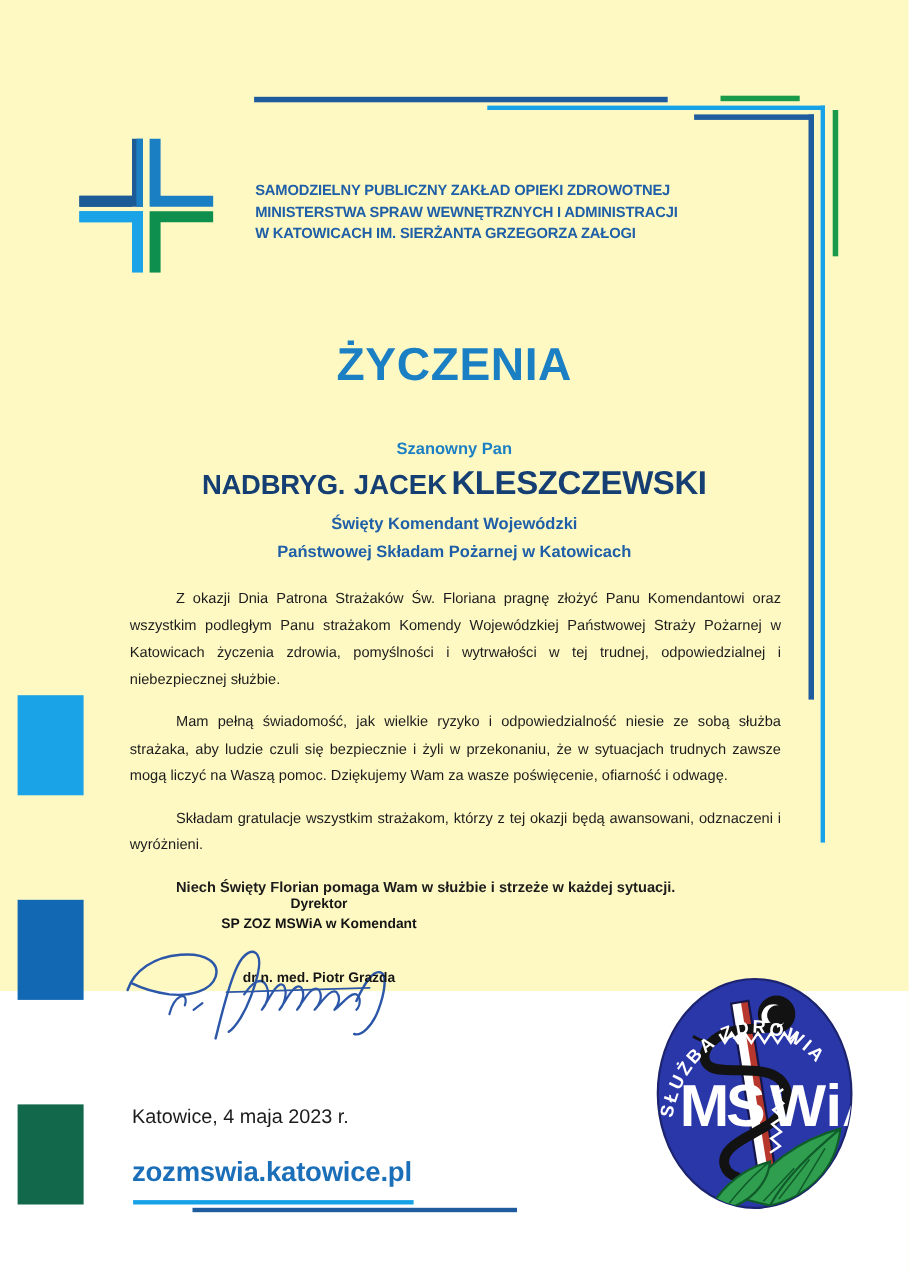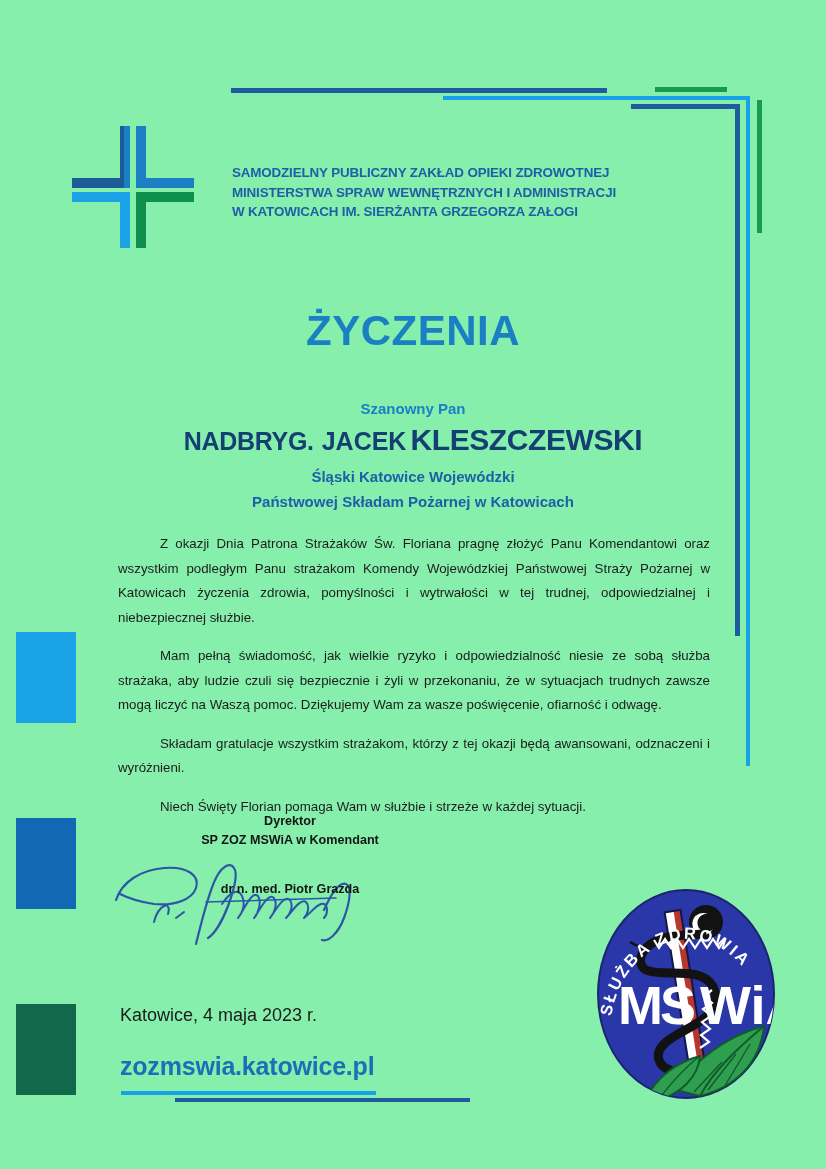--- a/index.html
+++ b/index.html
@@ -14,22 +14,22 @@
     font-family: "Liberation Sans", sans-serif;
     position: relative;
     overflow: hidden;
     color: #1a1a1a;
   }
 
   .page {
     position: absolute;
     inset: 0;
     width: 826px;
-    height: 1169px;
-    background: #86efac;
+    height: 901px;
+    background: #fef9c3;
   }
 
   
   .deco {
     position: absolute;
   }
 
   
   #bar-top-dark {
     left: 231px;  top: 88px;
@@ -174,21 +174,21 @@
     width: 592px;
   }
   #body-text p {
     font-size: 13.3px;
     line-height: 24.5px;
     text-align: justify;
     text-indent: 42px;
     color: #1c1c1c;
     margin-bottom: 14px;
   }
-  #body-text p:last-child { margin-bottom: 0; }
+  #body-text p:last-child { margin-bottom: 0; font-weight: bold; }
 
   
   #signature {
     position: absolute;
     left: 140px; top: 812px;
     width: 300px;
     text-align: center;
   }
   #signature .sig-line {
     font-size: 12.6px;
@@ -287,21 +287,21 @@
     <div class="org-line">W KATOWICACH IM. SIERŻANTA GRZEGORZA ZAŁOGI</div>
   </div>
 
   <div id="title">ŻYCZENIA</div>
 
   <div id="addressee">
     <div class="salutation">Szanowny Pan</div>
     <div class="person">
       <span class="rank">NADBRYG.</span><span class="firstname">JACEK</span><span class="lastname">KLESZCZEWSKI</span>
     </div>
-    <div class="role">Śląski Katowice Wojewódzki</div>
+    <div class="role">Święty Komendant Wojewódzki</div>
     <div class="role">Państwowej Składam Pożarnej w Katowicach</div>
   </div>
 
   <div id="body-text">
     <p>Z okazji Dnia Patrona Strażaków Św. Floriana pragnę złożyć Panu Komendantowi oraz wszystkim podległym Panu strażakom Komendy Wojewódzkiej Państwowej Straży Pożarnej w Katowicach życzenia zdrowia, pomyślności i wytrwałości w tej trudnej, odpowiedzialnej i niebezpiecznej służbie.</p>
     <p>Mam pełną świadomość, jak wielkie ryzyko i odpowiedzialność niesie ze sobą służba strażaka, aby ludzie czuli się  bezpiecznie i żyli w przekonaniu, że w sytuacjach trudnych zawsze mogą liczyć na Waszą pomoc. Dziękujemy Wam  za wasze poświęcenie, ofiarność i odwagę.</p>
     <p>Składam gratulacje wszystkim strażakom, którzy z tej okazji będą awansowani, odznaczeni i wyróżnieni.</p>
     <p>Niech Święty Florian pomaga Wam w służbie i strzeże w każdej sytuacji.</p>
   </div>
 

